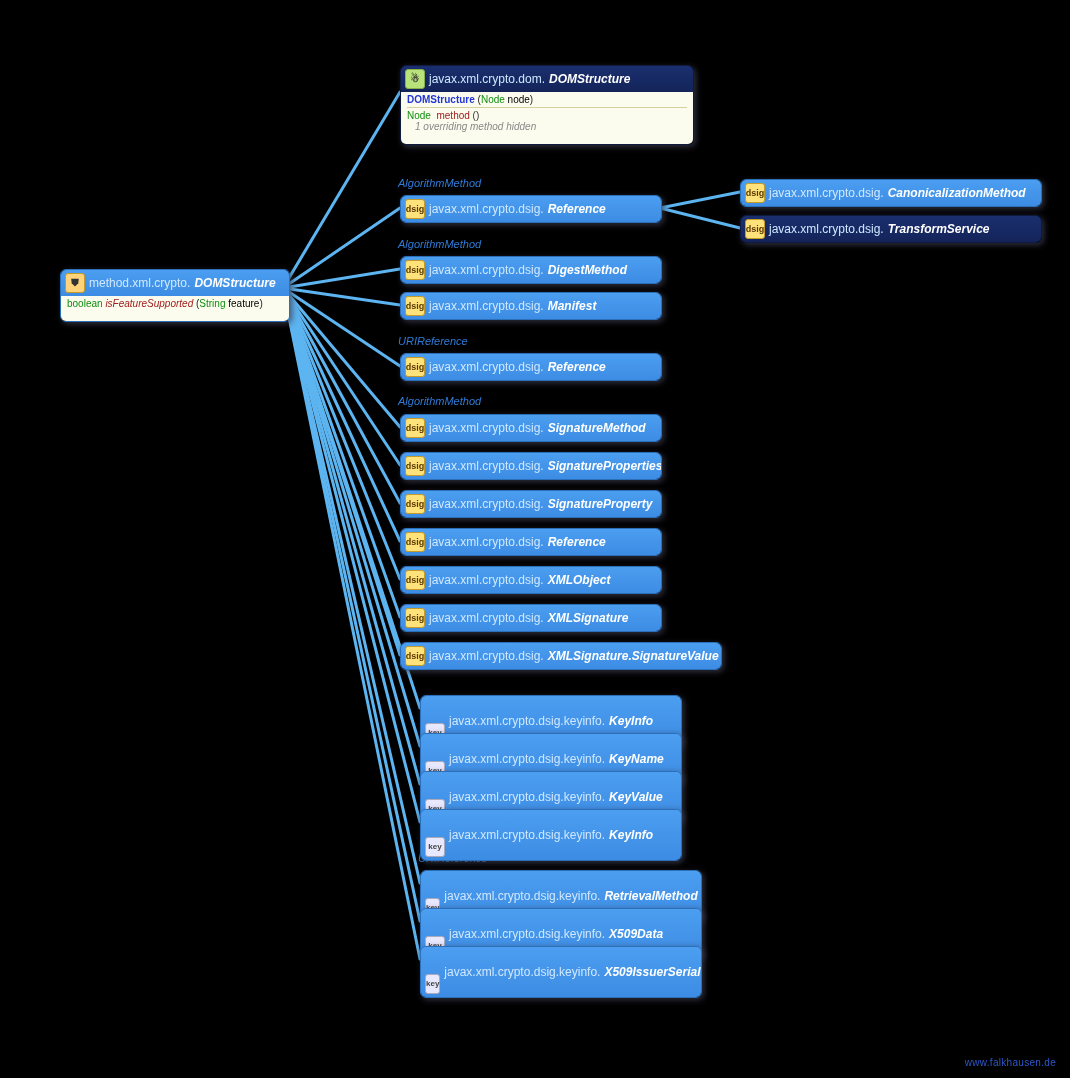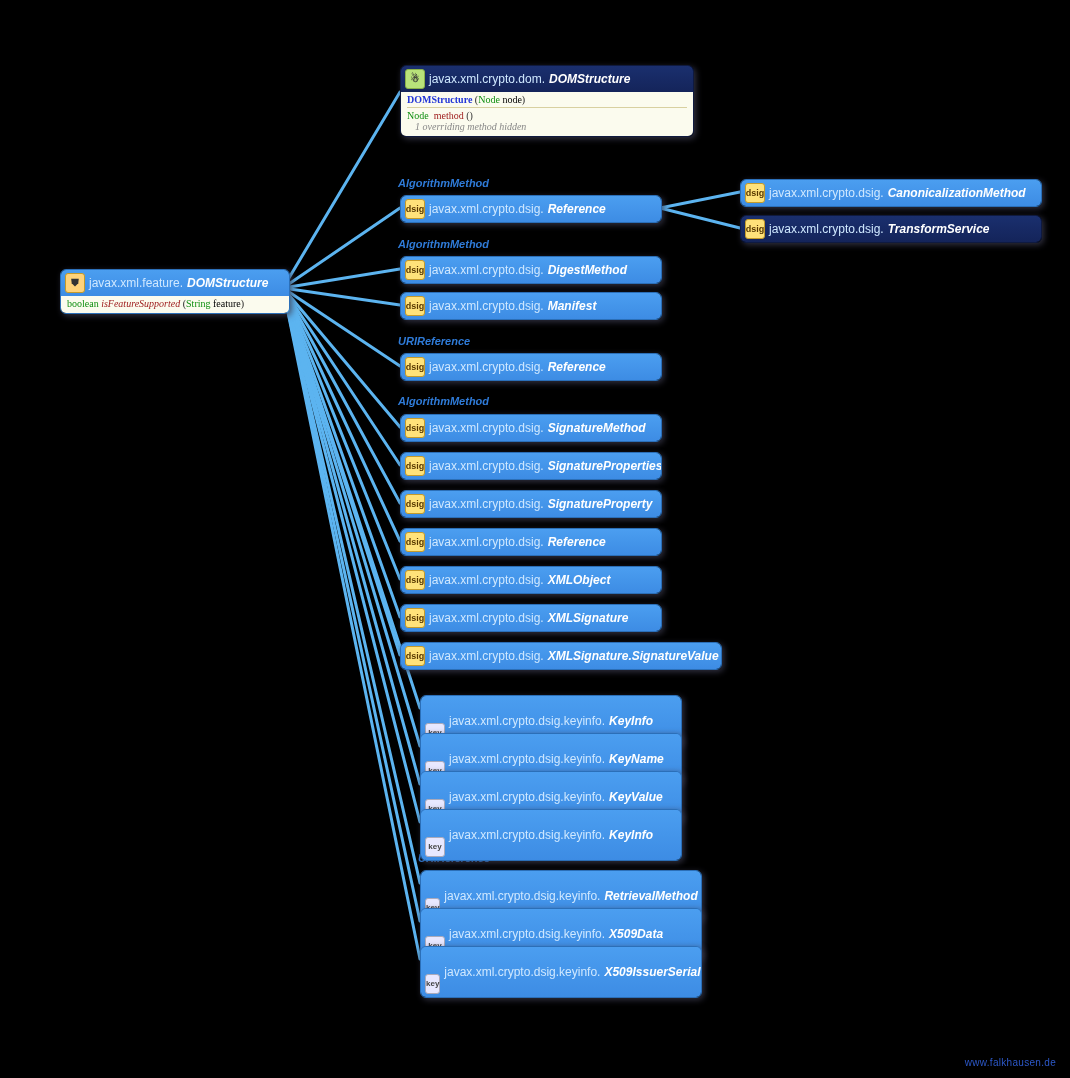--- a/index.html
+++ b/index.html
@@ -69,36 +69,35 @@
     line-height: 1;
   }
   .icon.key { background: #e8e8ff; color: #444; border-color:#aab; font-size:8px;margin-top:24px;}
   .icon.root { background:#ffd37a; color:#333; border-color:#c49a2a; font-size:10px;}
   .icon.char { background:#b8e27a; color:#333; border-color:#8ab04a; font-size:10px;}
 
   .body {
     background: #fbfbee;
     color: #222;
     font-size: 10px;
-    padding: 2px 6px 4px 6px;
-    font-family: Liberation Serif, serif;
+    padding: 2px 6px 12px 6px;
   }
   .body .ctors { border-bottom: 1px solid #d8d0a0; padding-bottom:2px; margin-bottom:2px;}
   .body .ctor { color: #2135d8; font-weight: bold;}
   .body .param { color: #0f8f10; }
   .body .name { color: #000;}
   .body .ret  { color: #a02020; }
   .body .method { color: #333; }
   .body .hidden { color: #888; font-style: italic; margin-left: 8px;}
 
   .label-iface {
     position: absolute;
     color: #2f7bd8;
     font-style: italic;
-    font-weight: bold;
+    font-weight: normal;
     font-size: 11px;
     text-shadow: 0 1px 0 rgba(0,0,0,0.3);
   }
 
   .watermark {
     position: absolute;
     right: 14px;
     bottom: 10px;
     color: #2c58c8;
     font-size: 10px;
@@ -132,21 +131,21 @@
     <line x1="283" y1="288" x2="420" y2="921"></line>
     <line x1="283" y1="288" x2="420" y2="959"></line>
     <line x1="660" y1="208" x2="740" y2="192"></line>
     <line x1="660" y1="208" x2="740" y2="228"></line>
   </g>
 </svg>
 
 <div class="node blue" style="left:60px; top:269px; width:228px;">
   <div class="hdr">
     <span class="icon root">⛊</span>
-    <span class="pkg">javax.xml.feature.</span>
+    <span class="pkg">method.xml.crypto.</span>
         <span class="cls">DOMStructure</span>
   </div>
   <div class="body">
     <span class="param">boolean</span>
     <span class="ret" style="font-style:italic;">isFeatureSupported</span>
     (<span class="param">String</span>
     <span class="name">feature</span>)
   </div>
 </div>
 

